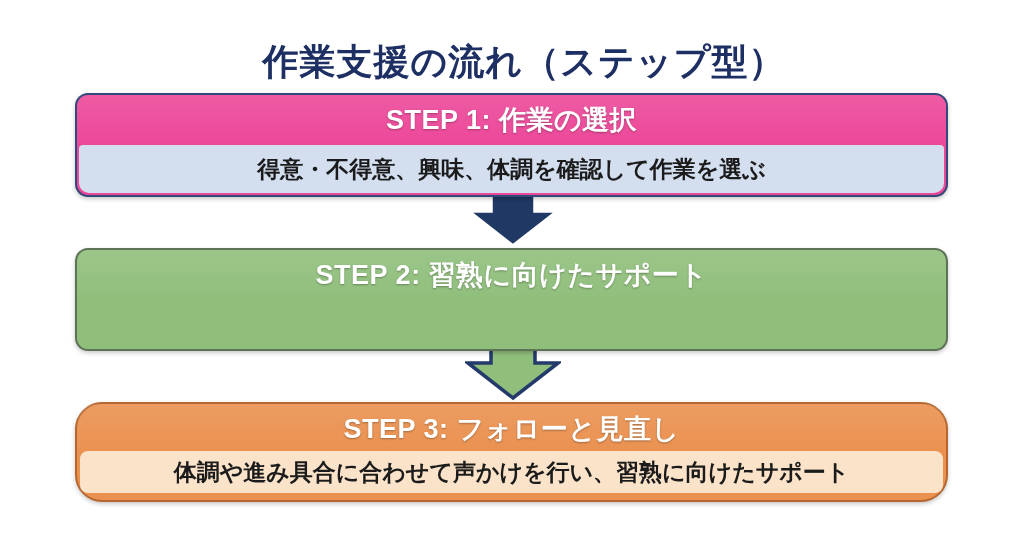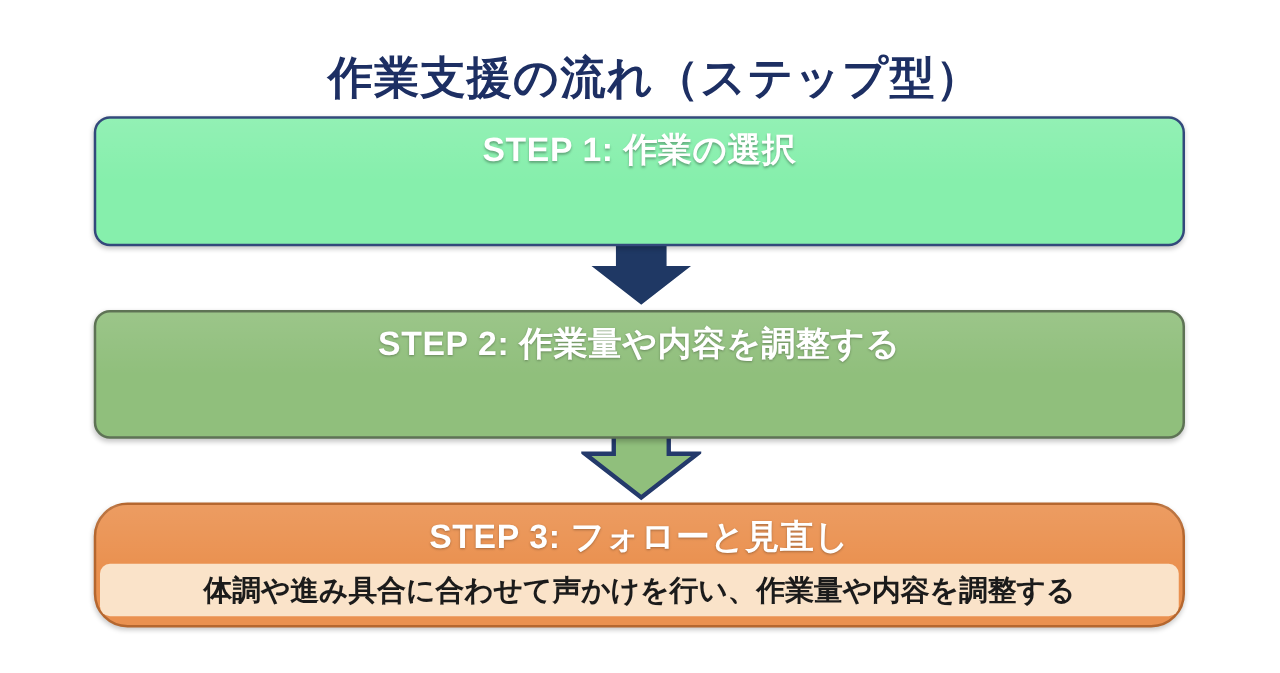--- a/index.html
+++ b/index.html
@@ -84,34 +84,35 @@
   .arrow-1 { top: 193px; }
   .arrow-2 { top: 345px; }
 </style>
 </head>
 <body>
 
 <div class="canvas">
 
   <h1 class="title" style="color: rgb(29, 47, 99);">作業支援の流れ（ステップ型）</h1>
 
-  <div class="step-box step-1" style="background: #86efac; border-color: rgb(51, 73, 123);">
+  <div class="step-box step-1" style="background: #ec4899; border-color: rgb(51, 73, 123);">
     <div class="step-header">STEP 1: 作業の選択</div>
+    <div class="step-body" style="background: rgb(211, 222, 239);">得意・不得意、興味、体調を確認して作業を選ぶ</div>
   </div>
 
   <svg class="arrow arrow-1" viewBox="0 0 96 56" xmlns="http://www.w3.org/2000/svg">
     <path d="M26,1 L26,18 L3,18 L48,53 L93,18 L70,18 L70,1 Z" stroke-width="3.5" stroke-linejoin="miter" fill="#1F3864" stroke="#FFFFFF"></path>
   </svg>
 
   <div class="step-box step-2" style="background: rgb(144, 191, 124); border-color: rgb(94, 115, 85);">
-    <div class="step-header">STEP 2: 作業量や内容を調整する</div>
+    <div class="step-header">STEP 2: 習熟に向けたサポート</div>
   </div>
 
   <svg class="arrow arrow-2" viewBox="0 0 96 56" xmlns="http://www.w3.org/2000/svg">
     <path d="M26,1 L26,18 L3,18 L48,53 L93,18 L70,18 L70,1 Z" stroke-width="3.5" stroke-linejoin="miter" fill="#90BF7C" stroke="#243A6B"></path>
   </svg>
 
   <div class="step-box step-3" style="background: rgb(234, 145, 80); border-color: rgb(181, 103, 47);">
     <div class="step-header">STEP 3: フォローと見直し</div>
-    <div class="step-body" style="background: rgb(250, 227, 201);">体調や進み具合に合わせて声かけを行い、作業量や内容を調整する</div>
+    <div class="step-body" style="background: rgb(250, 227, 201);">体調や進み具合に合わせて声かけを行い、習熟に向けたサポート</div>
   </div>
 
 </div>
 
 </body></html>

